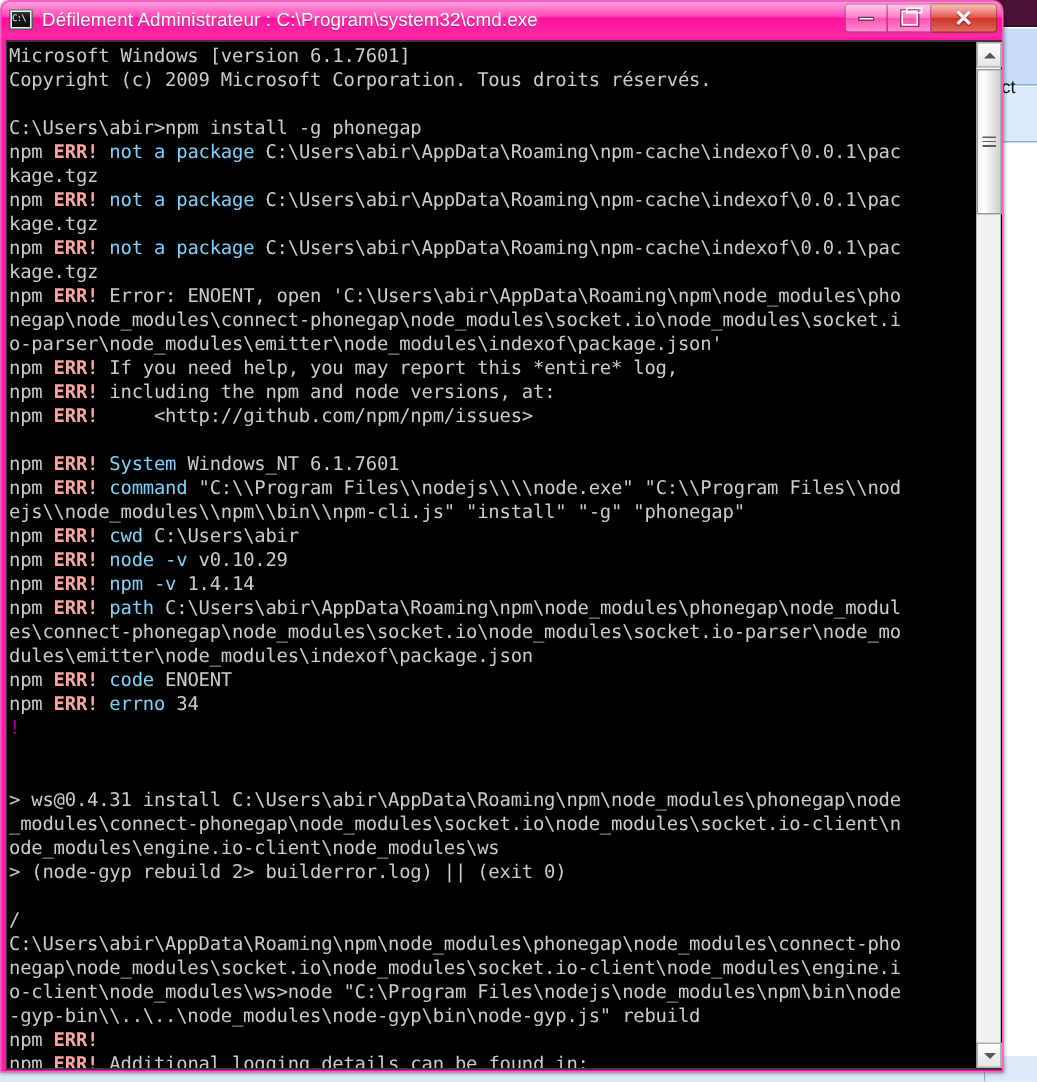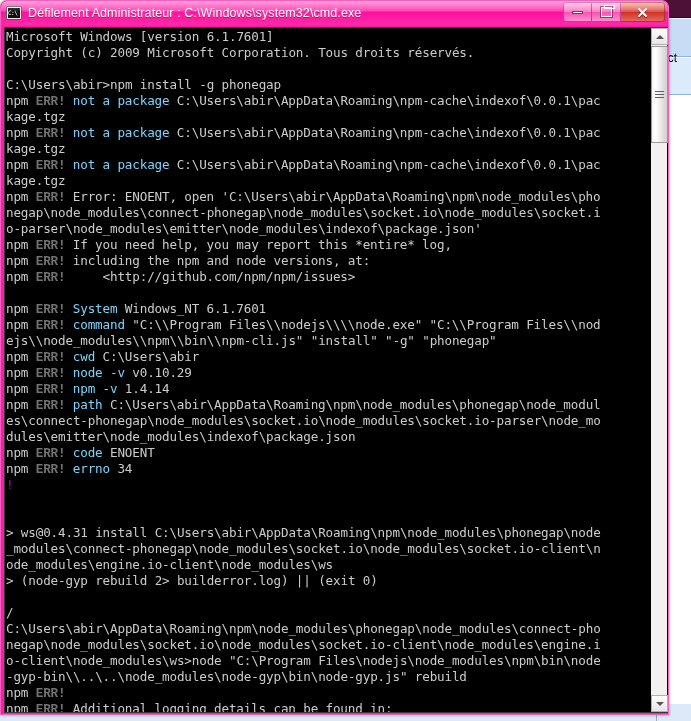--- a/index.html
+++ b/index.html
@@ -120,21 +120,21 @@
     font-family:"DejaVu Sans Mono","Liberation Mono",monospace;
     font-size:12.6px;
     line-height:16px;
     white-space:pre;
     color:#cccccc;
     padding:1px 0 0 1px;
     letter-spacing:-0.15px;
   }
   .ln{height:16px;white-space:pre;}
   .w{color:#cccccc;}
-  .r{color:#737373;font-weight:bold;font-family:Liberation Mono, monospace;}
+  .r{color:#fca5a5;font-weight:bold;}
   .m{color:#7dd3fc;}
   .cur{color:#b500b5;}
 
   
   #console-scroll{
     width:17px;height:684px;background:#f0f0f0;position:relative;
     border-left:1px solid #000;
   }
   .sb-btn{
     position:absolute;left:0;width:17px;height:17px;
@@ -167,21 +167,21 @@
     <div id="bg-win-text">rect</div>
     <div id="bg-win-lower"></div>
     <div id="bg-win-foot"></div>
   </div>
 </div>
 
 <div id="cmd-window">
 
   <div id="cmd-titlebar">
     <span id="cmd-icon"></span>
-    <span id="cmd-title-text">Défilement Administrateur : C:\Windows\system32\cmd.exe</span>
+    <span id="cmd-title-text">Défilement Administrateur : C:\Program\system32\cmd.exe</span>
 
     <div id="cmd-buttons">
       <div class="win-btn min">
         <span class="glyph-min"></span>
       </div>
       <div class="win-btn max">
         <span class="glyph-max"></span>
       </div>
       <div class="win-btn close">
         <span class="glyph-close">✕</span>

